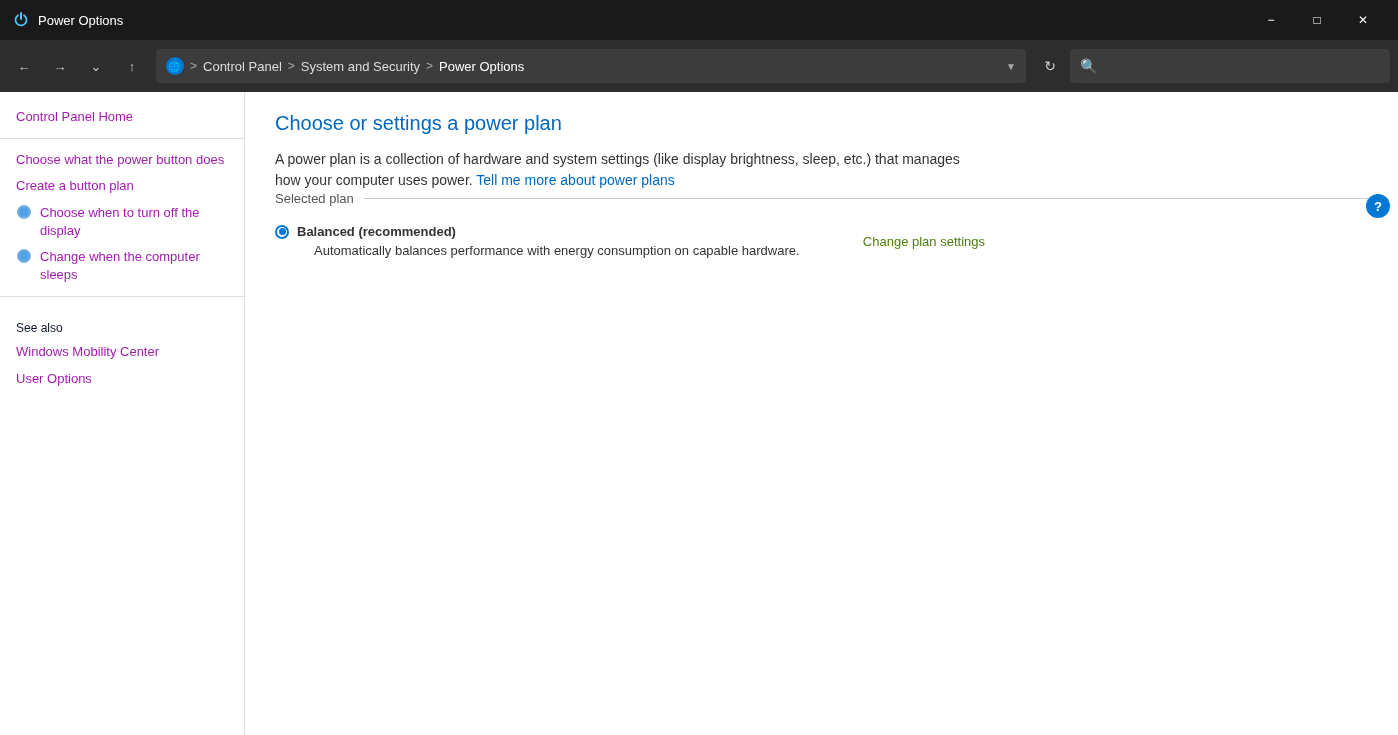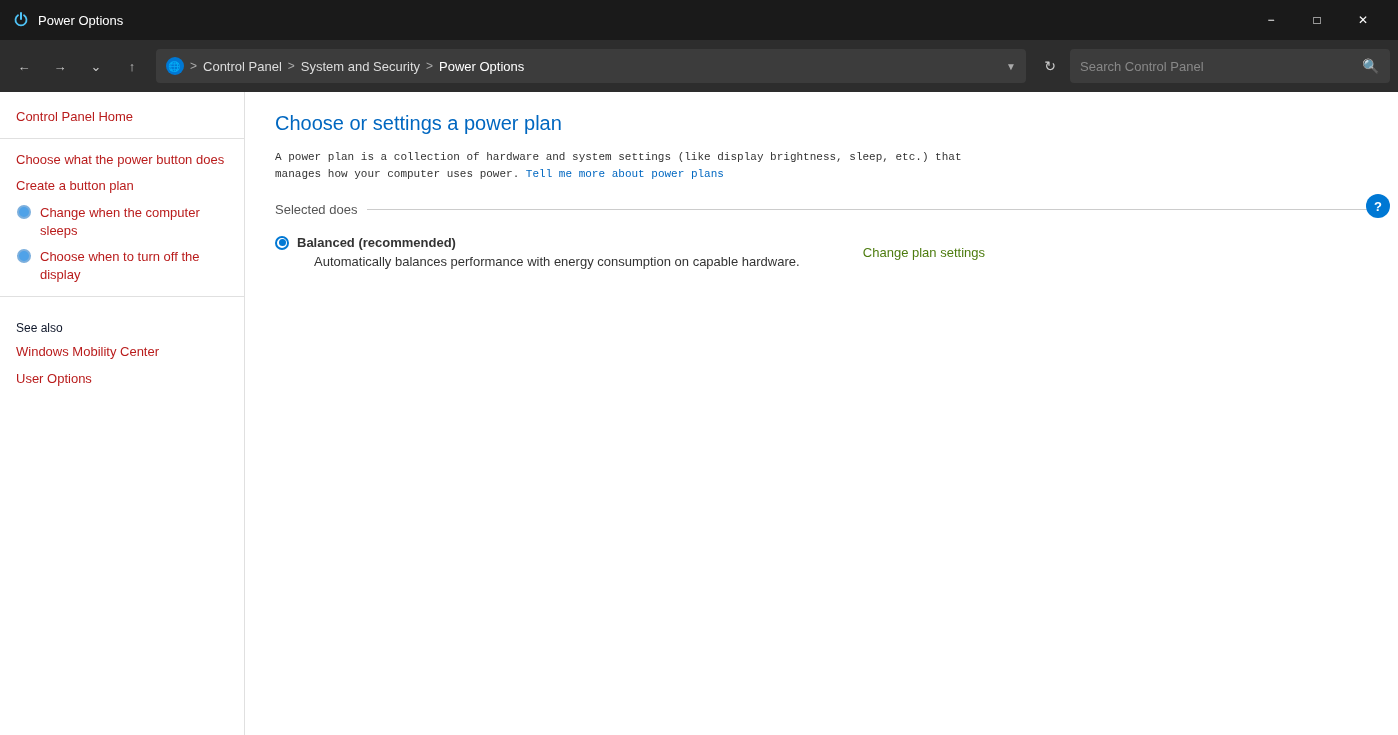--- a/index.html
+++ b/index.html
@@ -137,21 +137,21 @@
       background: #fff;
       border-right: 1px solid #e0e0e0;
       padding: 12px 0;
       flex-shrink: 0;
       overflow-y: auto;
     }
     .sidebar-link {
       display: flex;
       align-items: flex-start;
       padding: 4px 16px;
-      color: #b91c1c;
+      color: #a21caf;
       font-size: 13px;
       cursor: pointer;
       text-decoration: none;
       line-height: 1.4;
     }
     .sidebar-section-label {
       padding: 16px 16px 4px;
       font-size: 12px;
       color: #0f172a;
       font-weight: normal;
@@ -169,26 +169,24 @@
       padding: 20px 30px;
       overflow-y: auto;
     }
     .page-title {
       font-size: 20px;
       color: #0067c0;
       font-weight: 400;
       margin-bottom: 14px;
     }
     .page-description {
-      font-size: 11px;
+      font-size: 14px;
       color: #333;
       line-height: 1.5;
-      margin-bottom: 20px;
       max-width: 700px;
-      font-family: Liberation Mono, monospace;
     }
     .page-description a {
       color: #0067c0;
       text-decoration: none;
     }
 
     .selected-plan-label {
       font-size: 13px;
       color: #555;
       display: flex;
@@ -298,79 +296,78 @@
     <span class="breadcrumb-sep">&gt;</span>
     <span class="breadcrumb-text">System and Security</span>
     <span class="breadcrumb-sep">&gt;</span>
     <span class="breadcrumb-current">Power Options</span>
     <span class="address-dropdown">▼</span>
   </div>
 
   <div class="refresh-btn">↻</div>
 
   <div class="search-bar">
-    <input type="text" placeholder="Search Control Panel" style="">
     <span style="color:#aaa; font-size:14px;">🔍</span>
   </div>
 </div>
 
 <div class="main-layout" style="position:relative;">
 
   <div class="sidebar">
     <a class="sidebar-link">
       <span>Control Panel Home</span>
     </a>
 
     <hr class="sidebar-divider">
 
     <a class="sidebar-link">
       <span>Choose what the power button does</span>
     </a>
     <a class="sidebar-link">
       <span>Create a button plan</span>
+    </a>
+    <a class="sidebar-link">
+      <span style="display:inline-block; width:18px; height:18px; margin-right:6px; flex-shrink:0; vertical-align:middle;">
+        <svg width="16" height="16" viewBox="0 0 16 16">
+          <circle cx="8" cy="8" r="7" fill="#5b9bd5" opacity="0.8"></circle>
+          <ellipse cx="8" cy="8" rx="5" ry="5" fill="#2196F3" opacity="0.5"></ellipse>
+        </svg>
+      </span>
+      <span>Choose when to turn off the display</span>
     </a>
     <a class="sidebar-link">
       <span style="display:inline-block; width:18px; height:18px; margin-right:6px; flex-shrink:0; vertical-align:middle;">
         <svg width="16" height="16" viewBox="0 0 16 16">
           <circle cx="8" cy="8" r="7" fill="#5b9bd5" opacity="0.8"></circle>
           <ellipse cx="8" cy="8" rx="5" ry="5" fill="#2196F3" opacity="0.5"></ellipse>
         </svg>
       </span>
       <span>Change when the computer sleeps</span>
     </a>
-    <a class="sidebar-link">
-      <span style="display:inline-block; width:18px; height:18px; margin-right:6px; flex-shrink:0; vertical-align:middle;">
-        <svg width="16" height="16" viewBox="0 0 16 16">
-          <circle cx="8" cy="8" r="7" fill="#5b9bd5" opacity="0.8"></circle>
-          <ellipse cx="8" cy="8" rx="5" ry="5" fill="#2196F3" opacity="0.5"></ellipse>
-        </svg>
-      </span>
-      <span>Choose when to turn off the display</span>
-    </a>
 
     <hr class="sidebar-divider">
 
     <div class="sidebar-section-label">See also</div>
     <a class="sidebar-link">
       <span>Windows Mobility Center</span>
     </a>
     <a class="sidebar-link">
       <span>User Options</span>
     </a>
   </div>
 
   <div class="content-area">
     <h1 class="page-title">Choose or settings a power plan</h1>
     <p class="page-description">
       <span>A power plan is a collection of hardware and system settings (like display brightness, sleep, etc.) that manages how your computer uses power.</span>
       <a>Tell me more about power plans</a>
     </p>
 
     <div class="selected-plan-label">
-      <span>Selected does</span>
+      <span>Selected plan</span>
     </div>
 
     <div class="plan-row">
       <div class="plan-info">
         <div class="plan-name">
           <span class="plan-radio"></span>
           <span>Balanced (recommended)</span>
         </div>
         <div class="plan-description">Automatically balances performance with energy consumption on capable hardware.</div>
       </div>

